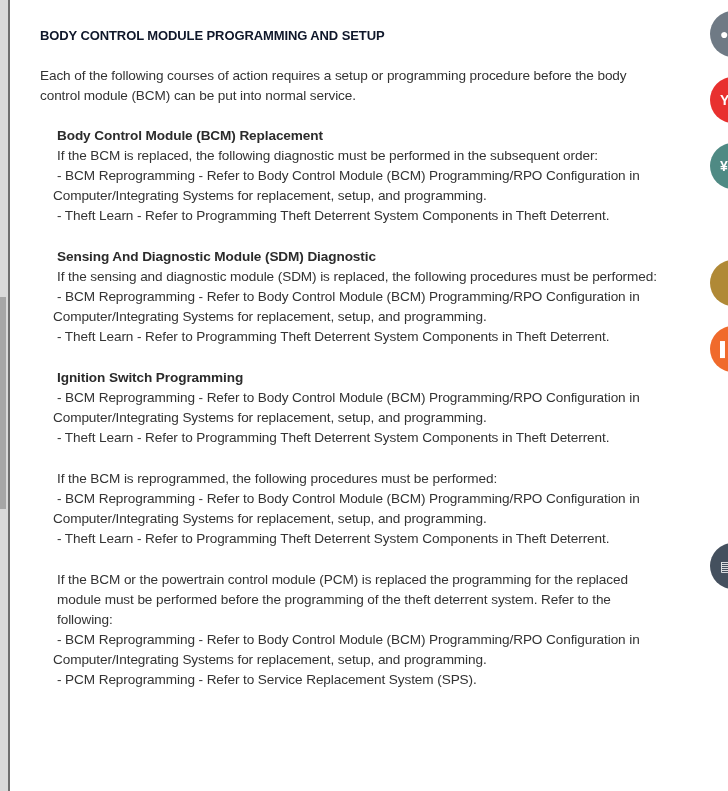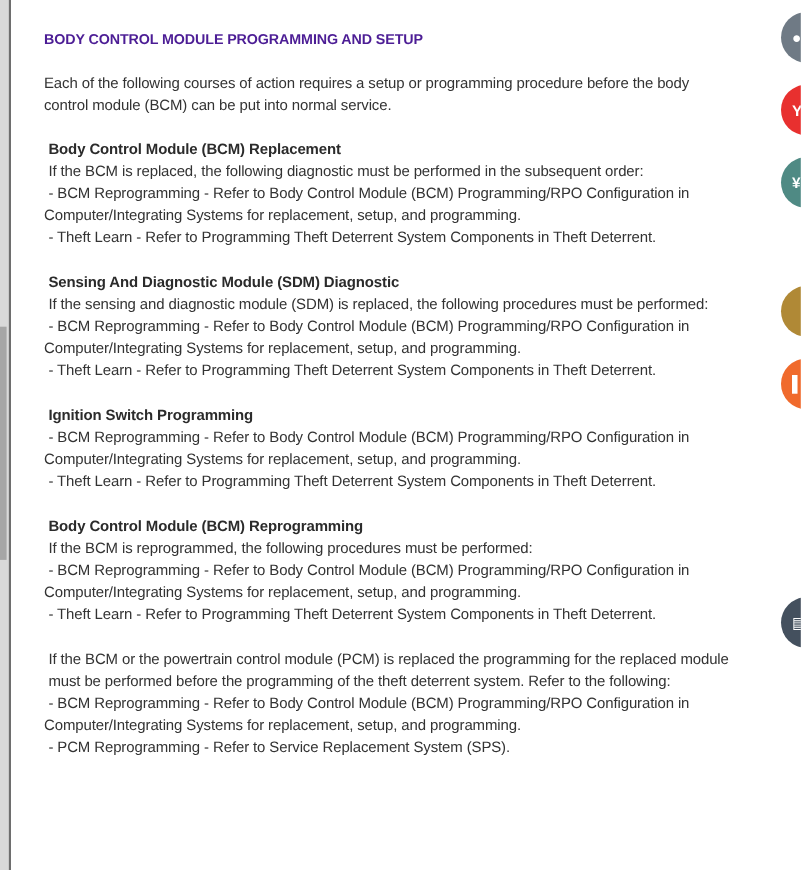--- a/index.html
+++ b/index.html
@@ -44,29 +44,29 @@
       left: 40px;
       top: 26px;
       width: 630px;
       font-size: 13.6px;
       line-height: 20px;
       letter-spacing: -0.1px;
     }
     .doc-title {
       font-weight: bold;
       font-size: 13px;
-      color: #4c1d95;
+      color: #0f172a;
       margin: 0 0 20px 0;
       line-height: 20px;
     }
     .intro {
       margin: 0 0 20px 0;
     }
     .section {
-      margin: 0 0 21px 0;
+      margin: 0 0 21px 13px;
     }
     .section-heading {
       font-weight: bold;
       color: #2b2b2b;
       padding-left: 4px;
     }
     .section-text {
       padding-left: 4px;
     }
     .step {
@@ -113,21 +113,20 @@
     <div class="step">-  Theft Learn - Refer to Programming Theft Deterrent System Components in Theft Deterrent.</div>
   </div>
 
   <div class="section">
     <div class="section-heading">Ignition Switch Programming</div>
     <div class="step">-  BCM Reprogramming - Refer to Body Control Module (BCM) Programming/RPO Configuration in Computer/Integrating Systems for replacement, setup, and programming.</div>
     <div class="step">-  Theft Learn - Refer to Programming Theft Deterrent System Components in Theft Deterrent.</div>
   </div>
 
   <div class="section">
-    <div class="section-heading">Body Control Module (BCM) Reprogramming</div>
     <div class="section-text">If the BCM is reprogrammed, the following procedures must be performed:</div>
     <div class="step">-  BCM Reprogramming - Refer to Body Control Module (BCM) Programming/RPO Configuration in Computer/Integrating Systems for replacement, setup, and programming.</div>
     <div class="step">-  Theft Learn - Refer to Programming Theft Deterrent System Components in Theft Deterrent.</div>
   </div>
 
   <div class="section">
     <div class="section-text">If the BCM or the powertrain control module (PCM) is replaced the programming for the replaced module must be performed before the programming of the theft deterrent system. Refer to the following:</div>
     <div class="step">-  BCM Reprogramming - Refer to Body Control Module (BCM) Programming/RPO Configuration in Computer/Integrating Systems for replacement, setup, and programming.</div>
     <div class="step">-  PCM Reprogramming - Refer to Service Replacement System (SPS).</div>
   </div>

